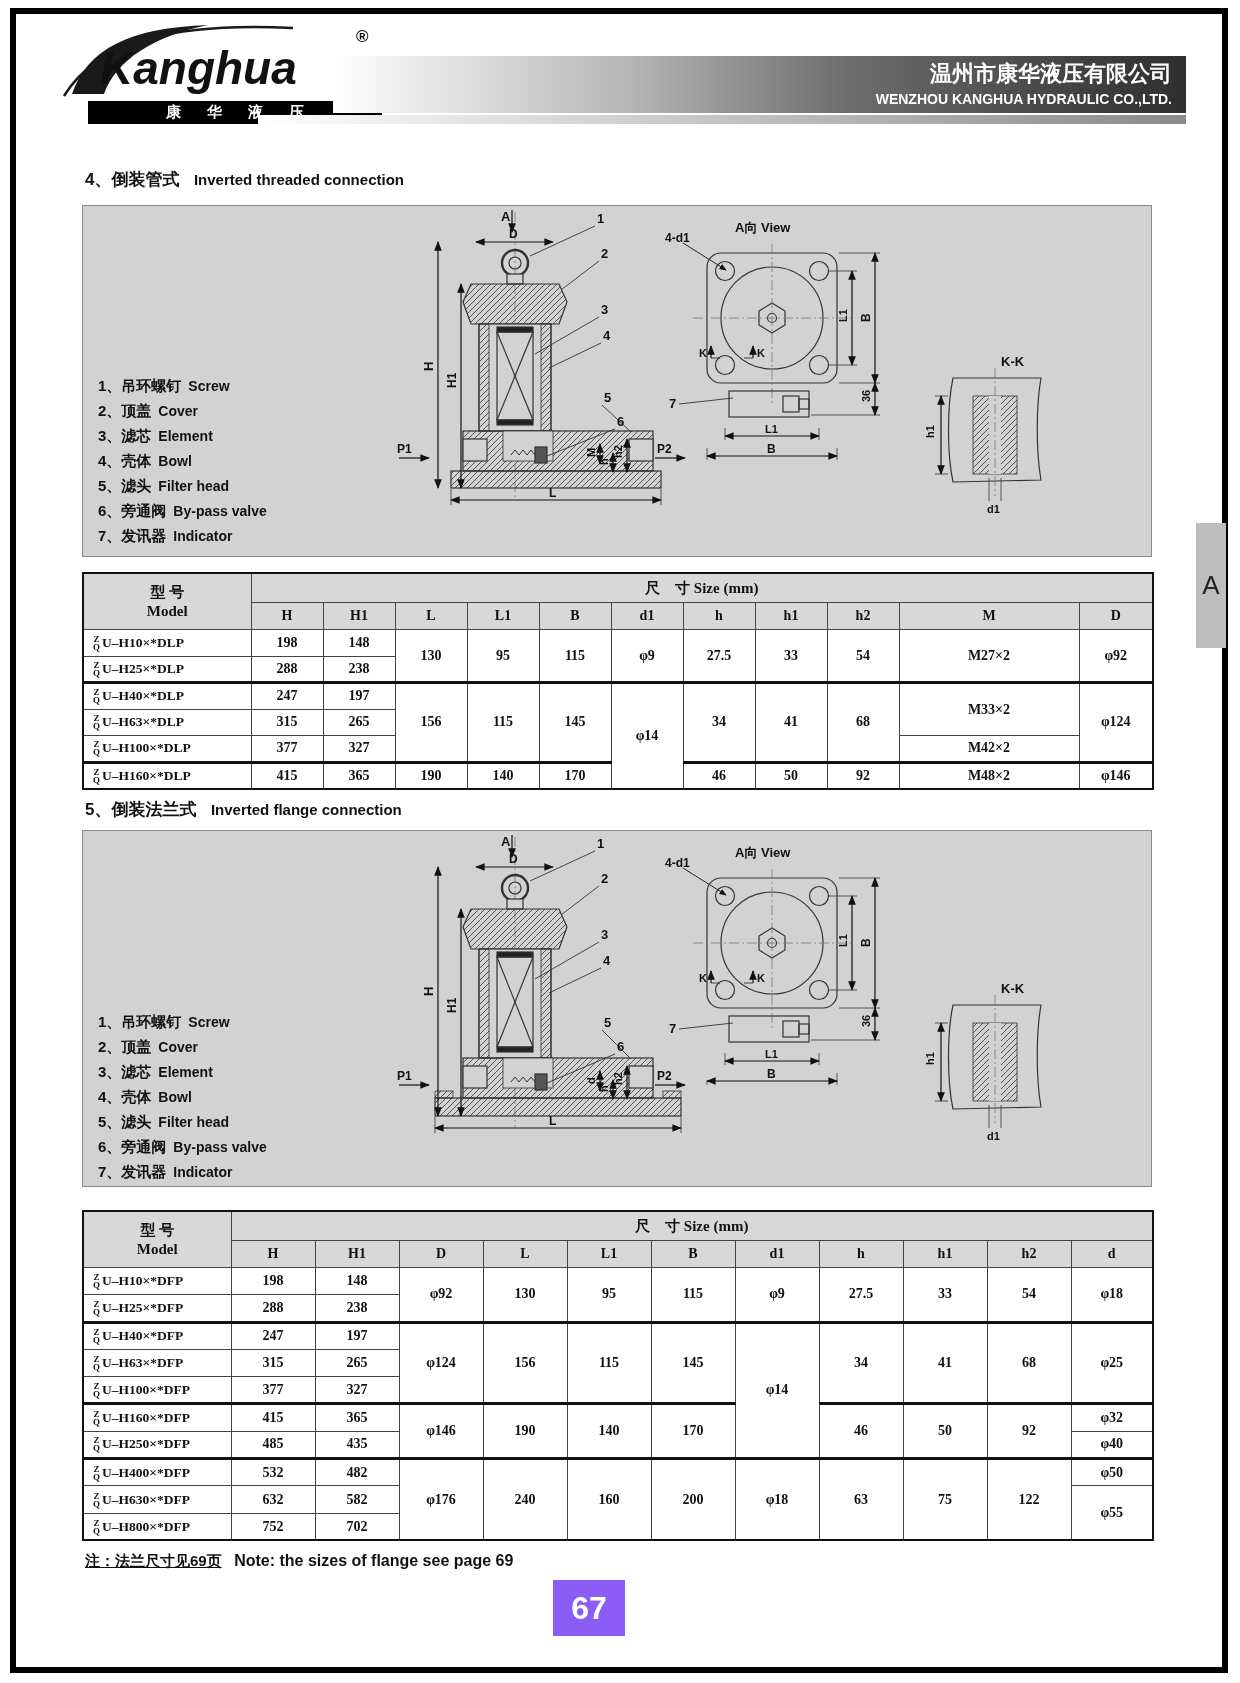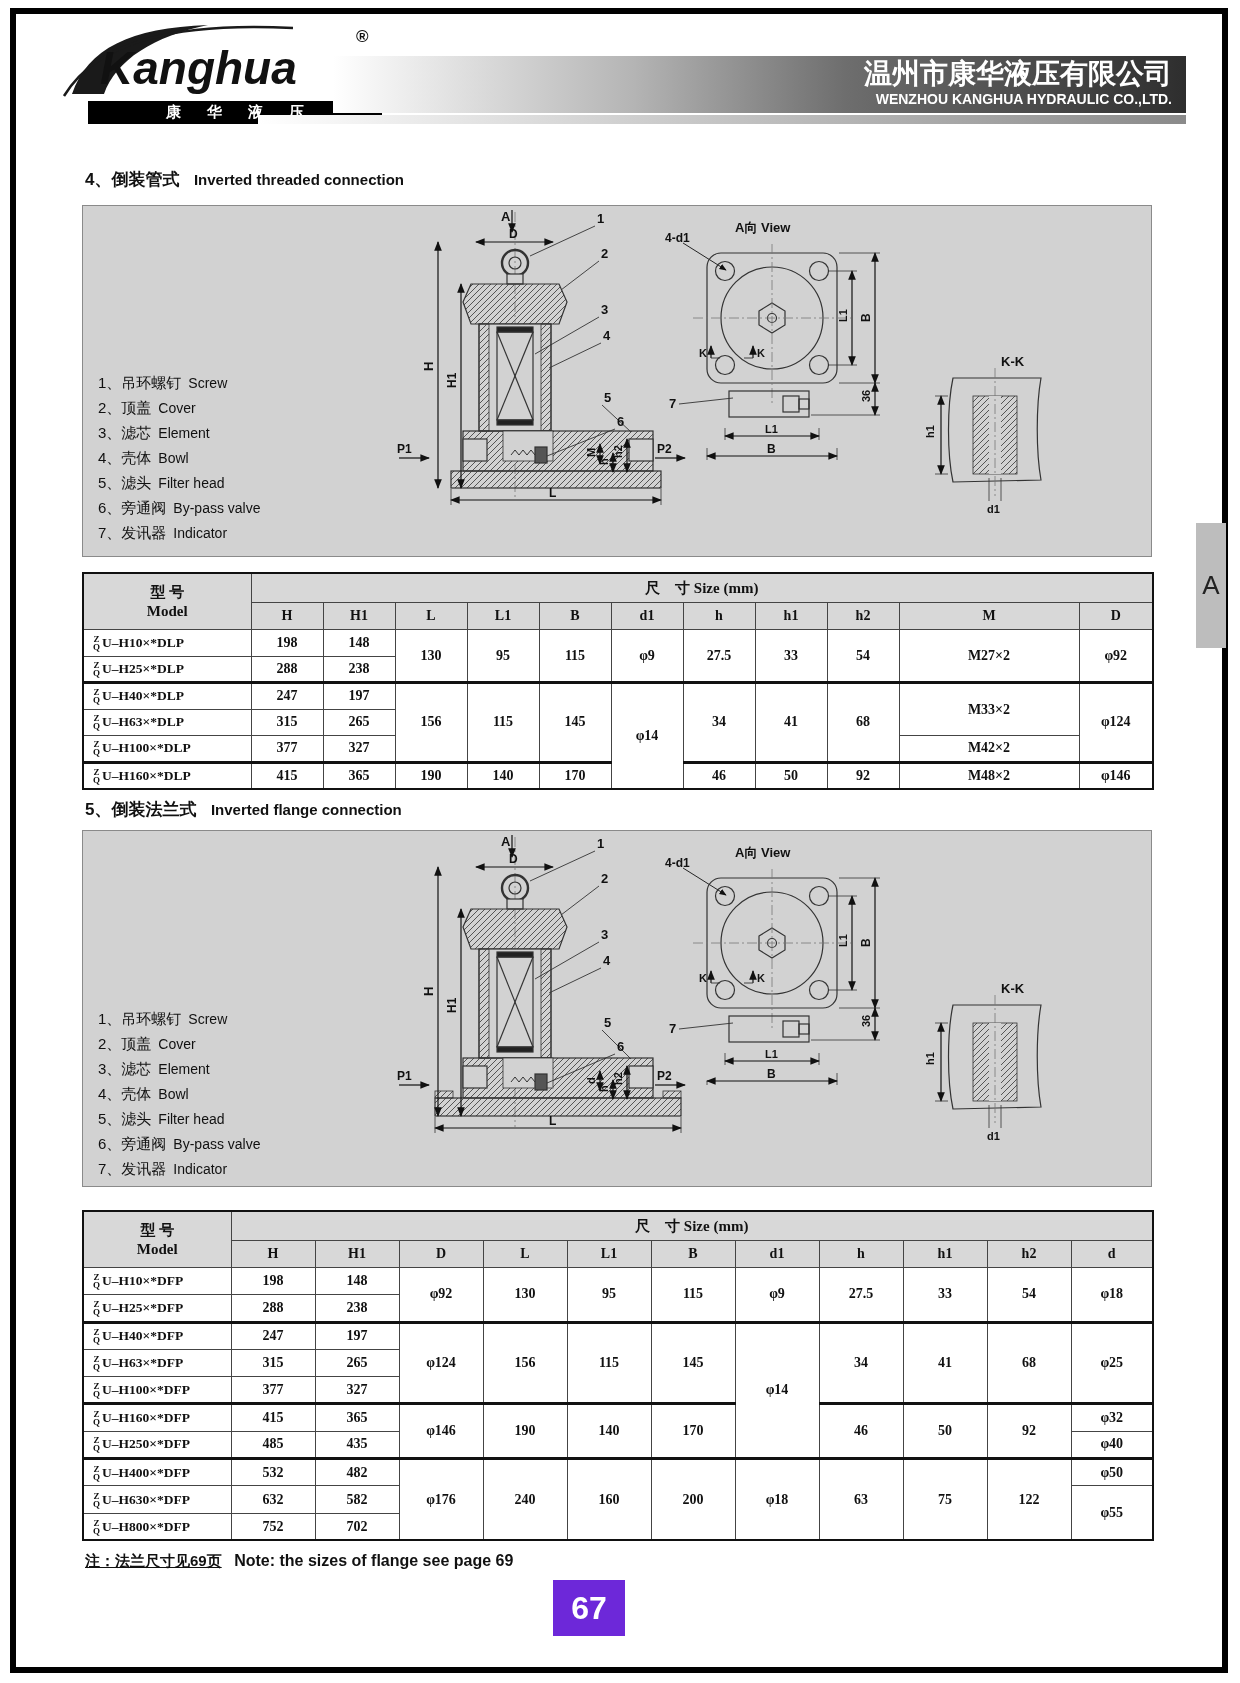--- a/index.html
+++ b/index.html
@@ -6,34 +6,34 @@
   body{width:1240px;height:1683px;position:relative;font-family:"Liberation Sans",sans-serif;color:#111;}
   .page{position:absolute;left:0;top:0;width:1240px;height:1683px;background:#fff;overflow:hidden;}
   .frame{position:absolute;left:10px;top:8px;width:1218px;height:1665px;border:6px solid #000;box-sizing:border-box;}
   
   .logo-svg{position:absolute;left:58px;top:20px;width:330px;height:80px;}
   .logo-sub{position:absolute;left:88px;top:101px;width:294px;height:23px;background:#000;color:#fff;
     font-weight:bold;font-size:15px;letter-spacing:26px;text-indent:26px;display:flex;align-items:center;justify-content:center;}
   .grad-bar{position:absolute;left:333px;top:56px;width:853px;height:57px;
     background:linear-gradient(90deg,#ffffff 0%,#b5b5b5 35%,#6e6e6e 60%,#2e2e2e 100%);
     display:flex;flex-direction:column;align-items:flex-end;justify-content:center;padding-right:14px;box-sizing:border-box;}
-  .grad-bar .cn{color:#fff;font-weight:bold;font-size:28px;line-height:30px;}
+  .grad-bar .cn{color:#fff;font-weight:bold;font-size:22px;line-height:30px;}
   .grad-bar .en{color:#fff;font-weight:bold;font-size:14px;line-height:21px;}
   .grad-strip{position:absolute;left:258px;top:115px;width:928px;height:9px;
     background:linear-gradient(90deg,#ffffff 0%,#cfcfcf 40%,#8a8a8a 100%);}
   
   .sec-h{position:absolute;left:85px;font-weight:bold;}
   .sec-h .cn{font-size:17px;}
   .sec-h .en{font-size:15px;margin-left:10px;}
   
   .panel{position:absolute;left:82px;width:1070px;background:#d2d2d2;border:1px solid #8a8a8a;box-sizing:border-box;}
   .panel svg{position:absolute;left:0;top:0;}
   
   .parts{position:absolute;left:98px;width:300px;}
-  .parts .pitem{height:25px;line-height:25px;font-weight:normal;white-space:nowrap;}
+  .parts .pitem{height:25px;line-height:31px;font-weight:bold;white-space:nowrap;}
   .parts .num,.parts .cn{font-size:15px;}
   .parts .en{font-size:14px;margin-left:7px;}
   
   table.dim{position:absolute;left:82px;border-collapse:collapse;table-layout:fixed;width:1070px;
     font-family:"Liberation Sans",sans-serif;}
   table.dim th,table.dim td{border:1px solid #444;padding:0;text-align:center;font-weight:bold;overflow:hidden;}
   table.dim{border:2px solid #111;font-family:Liberation Serif, serif;}
   table.dim tr.band th{background:#d8d8d8;font-size:15px;height:28px;}
   table.dim tr.sub th{background:#d8d8d8;font-size:14px;height:26px;}
   table.dim th.model-h{background:#d8d8d8;font-size:15px;line-height:19px;}
@@ -41,21 +41,21 @@
   table.dim td.model{text-align:left;padding-left:9px;font-size:13.5px;white-space:nowrap;}
   table.dim tbody tr{height:26.5px;}
   table.t2 tbody tr{height:27.3px;}
   table.dim tbody tr.gb td{border-top:3px solid #111;}
   .zq{display:inline-block;text-align:center;margin-right:2px;vertical-align:-3px;}
   .zq i{display:block;font-style:normal;font-size:9px;line-height:8px;font-weight:bold;}
   
   .note{position:absolute;left:85px;top:1552px;font-weight:bold;}
   .note .cn{font-size:15px;text-decoration:underline;}
   .note .en{font-size:16px;margin-left:8px;}
-  .pagebox{position:absolute;left:553px;top:1580px;width:72px;height:56px;background:#6d28d9;color:#fff;
+  .pagebox{position:absolute;left:553px;top:1580px;width:72px;height:56px;background:#8b5cf6;color:#fff;
     display:flex;align-items:center;justify-content:center;font-size:32px;font-weight:bold;}
   .atab{position:absolute;left:1196px;top:523px;width:30px;height:125px;background:#bdbdbd;
     display:flex;align-items:center;justify-content:center;font-size:26px;color:#222;font-family:"Liberation Sans",sans-serif;}
   svg text{font-family:"Liberation Sans",sans-serif;font-weight:bold;fill:#111;}
 </style>
 </head>
 <body>
 
 <div class="page">
   <div class="frame"></div>

